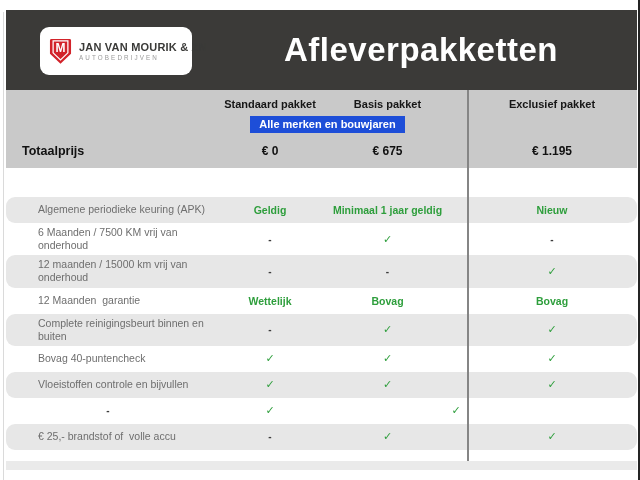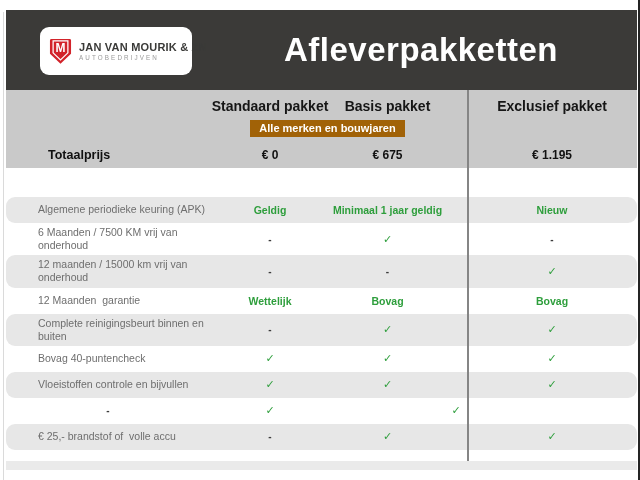--- a/index.html
+++ b/index.html
@@ -18,29 +18,29 @@
   .brand{font-size:11px;font-weight:bold;color:#3a3a38;letter-spacing:0.2px;white-space:nowrap;}
   .brand-sub{font-size:6.3px;color:#9a9a9a;letter-spacing:2.1px;margin-top:1.5px;white-space:nowrap;}
   .title{position:absolute;left:185px;top:0;width:460px;height:80px;margin:0;
          display:flex;align-items:center;justify-content:center;color:#ffffff;
          font-size:33px;font-weight:bold;letter-spacing:0.5px;}
 
   
   .band{position:absolute;left:6px;top:90px;width:631px;height:78px;background:#c9c9c9;}
   .grid{display:grid;grid-template-columns:204px 120px 115px 22px 170px;align-items:center;}
   .headers{padding-top:8px;}
-  .colhead{text-align:center;font-size:14px;font-weight:bold;color:#161616;white-space:nowrap;}
+  .colhead{text-align:center;font-size:11px;font-weight:bold;color:#161616;white-space:nowrap;}
   .badges-row{margin-top:4px;}
   .badge-wrap{text-align:center;}
   .badge-wrap.span2{grid-column:2/4;}
   .badge-wrap.col5{grid-column:5;}
-  .badge{display:inline-block;background:#a16207;color:#ffffff;font-weight:bold;
+  .badge{display:inline-block;background:#1d4ed8;color:#ffffff;font-weight:bold;
          font-size:11px;padding:2px 9px 3px;white-space:nowrap;}
   .totals{margin-top:11px;}
-  .totals-label{padding-left:42px;font-size:12.5px;font-weight:bold;color:#111;}
+  .totals-label{padding-left:16px;font-size:12.5px;font-weight:bold;color:#111;}
   .total{text-align:center;font-size:12px;font-weight:bold;color:#111;white-space:nowrap;}
 
   
   .rows{position:absolute;left:6px;top:197px;width:631px;}
   .row{display:grid;grid-template-columns:204px 120px 115px 22px 170px;
        min-height:26px;align-items:center;background:#ffffff;border-radius:9px;}
   .row.shaded{background:#e7e7e7;}
   .rlabel{padding:3px 0 3px 32px;font-size:10.5px;color:#6e6e6e;line-height:1.25;
           white-space:pre-wrap;}
   .cell{text-align:center;font-size:10.5px;}

